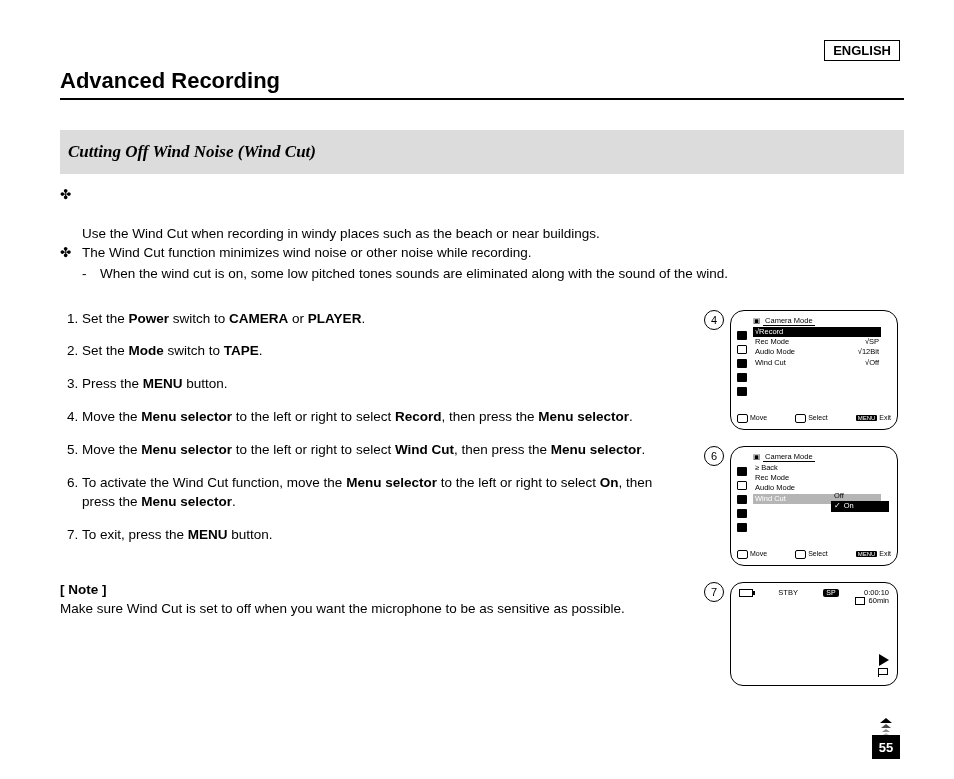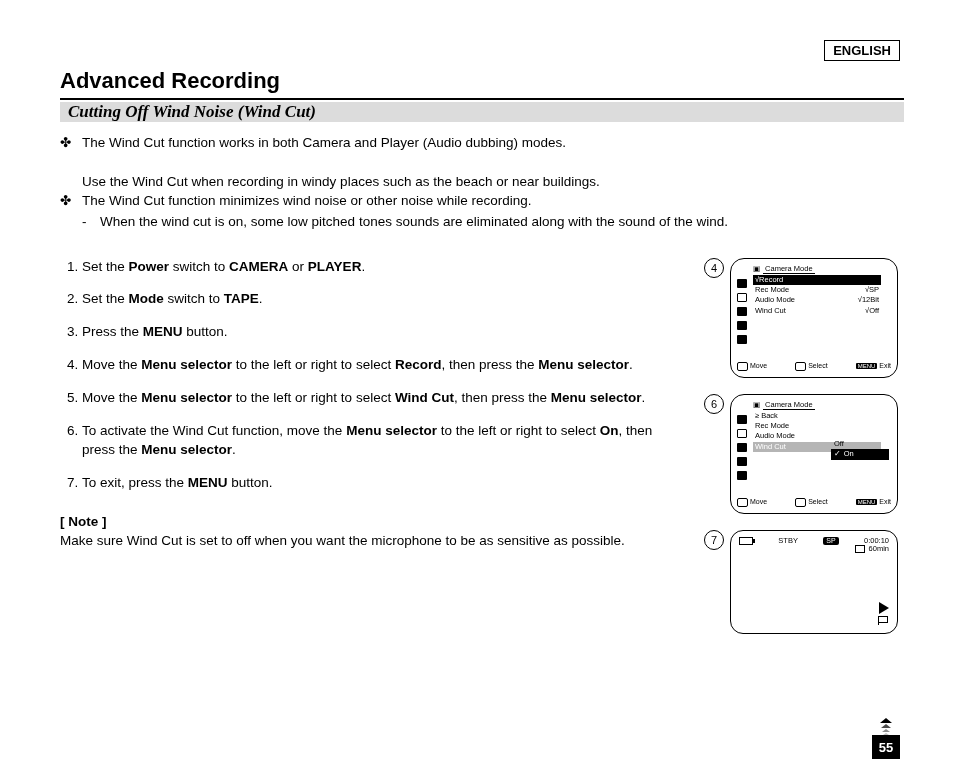--- a/index.html
+++ b/index.html
@@ -27,49 +27,49 @@
     padding: 2px 8px;
     font-weight: bold;
     font-size: 13px;
   }
   .main-title {
     font-size: 22px;
     font-weight: bold;
     border-bottom: 2px solid #000;
     padding-bottom: 4px;
     margin-top: 28px;
-    margin-bottom: 2px;
+    margin-bottom: 30px;
   }
   .section-title {
     background: #dcdcdc;
     font-style: italic;
     font-weight: bold;
     font-family: "Times New Roman", serif;
     font-size: 17px;
-    padding: 0 8px;
+    padding: 12px 8px;
     margin-bottom: 12px;
   }
   .intro {
     font-size: 13.5px;
     line-height: 1.4;
     margin-bottom: 26px;
   }
   .intro .row { display: flex; margin-bottom: 2px; }
   .intro .bullet { width: 22px; flex: 0 0 22px; }
   .intro .sub { padding-left: 22px; margin-top: 20px; }
   .intro .dash { display:flex; padding-left:22px;}
   .intro .dash .d { width:18px; flex:0 0 18px;}
   .columns { display: flex; }
   .left-col { flex: 1; padding-right: 18px; font-size: 13.5px; line-height: 1.4; }
   .right-col { width: 200px; flex: 0 0 200px; }
   ol.steps { margin: 0; padding-left: 22px; }
   ol.steps > li { margin-bottom: 14px; }
   ol.steps ul { list-style: none; padding-left: 14px; margin: 2px 0 0 0;}
   ol.steps ul li::before { content: "■"; font-size: 8px; margin-right: 8px; vertical-align: 2px;}
-  .note-head { font-weight: bold; font-size: 13.5px; margin-top: 20px;}
+  .note-head { font-weight: bold; font-size: 13.5px; margin-top: 36px;}
   .note-body { font-size: 13.5px; }
   .b { font-weight: bold; }
 
   
   .screen-group { position: relative; margin-bottom: 16px; display:flex; align-items:flex-start;}
   .step-circle {
     width: 18px; height: 18px; border: 1.5px solid #000; border-radius: 50%;
     display: inline-flex; align-items: center; justify-content: center;
     font-size: 11px; margin-right: 6px; flex: 0 0 18px; background:#fff;
   }
@@ -142,21 +142,20 @@
 <div class="page">
   <div class="lang-box">ENGLISH</div>
 
   <div class="main-title">Advanced Recording</div>
 
   <div class="section-title">Cutting Off Wind Noise (Wind Cut)</div>
 
   <div class="intro">
     <div class="row">
         <span class="bullet">✤</span>
-        <span>The Wind Cut function works in both Camera and Player (Audio dubbing) modes.</span>
       </div>
     <div class="sub">Use the Wind Cut when recording in windy places such as the beach or near buildings.</div>
     <div class="row">
         <span class="bullet">✤</span>
         <span>The Wind Cut function minimizes wind noise or other noise while recording.</span>
       </div>
     <div class="dash">
         <span class="d">-</span>
         <span>When the wind cut is on, some low pitched tones sounds are eliminated along with the sound of the wind.</span>
       </div>

